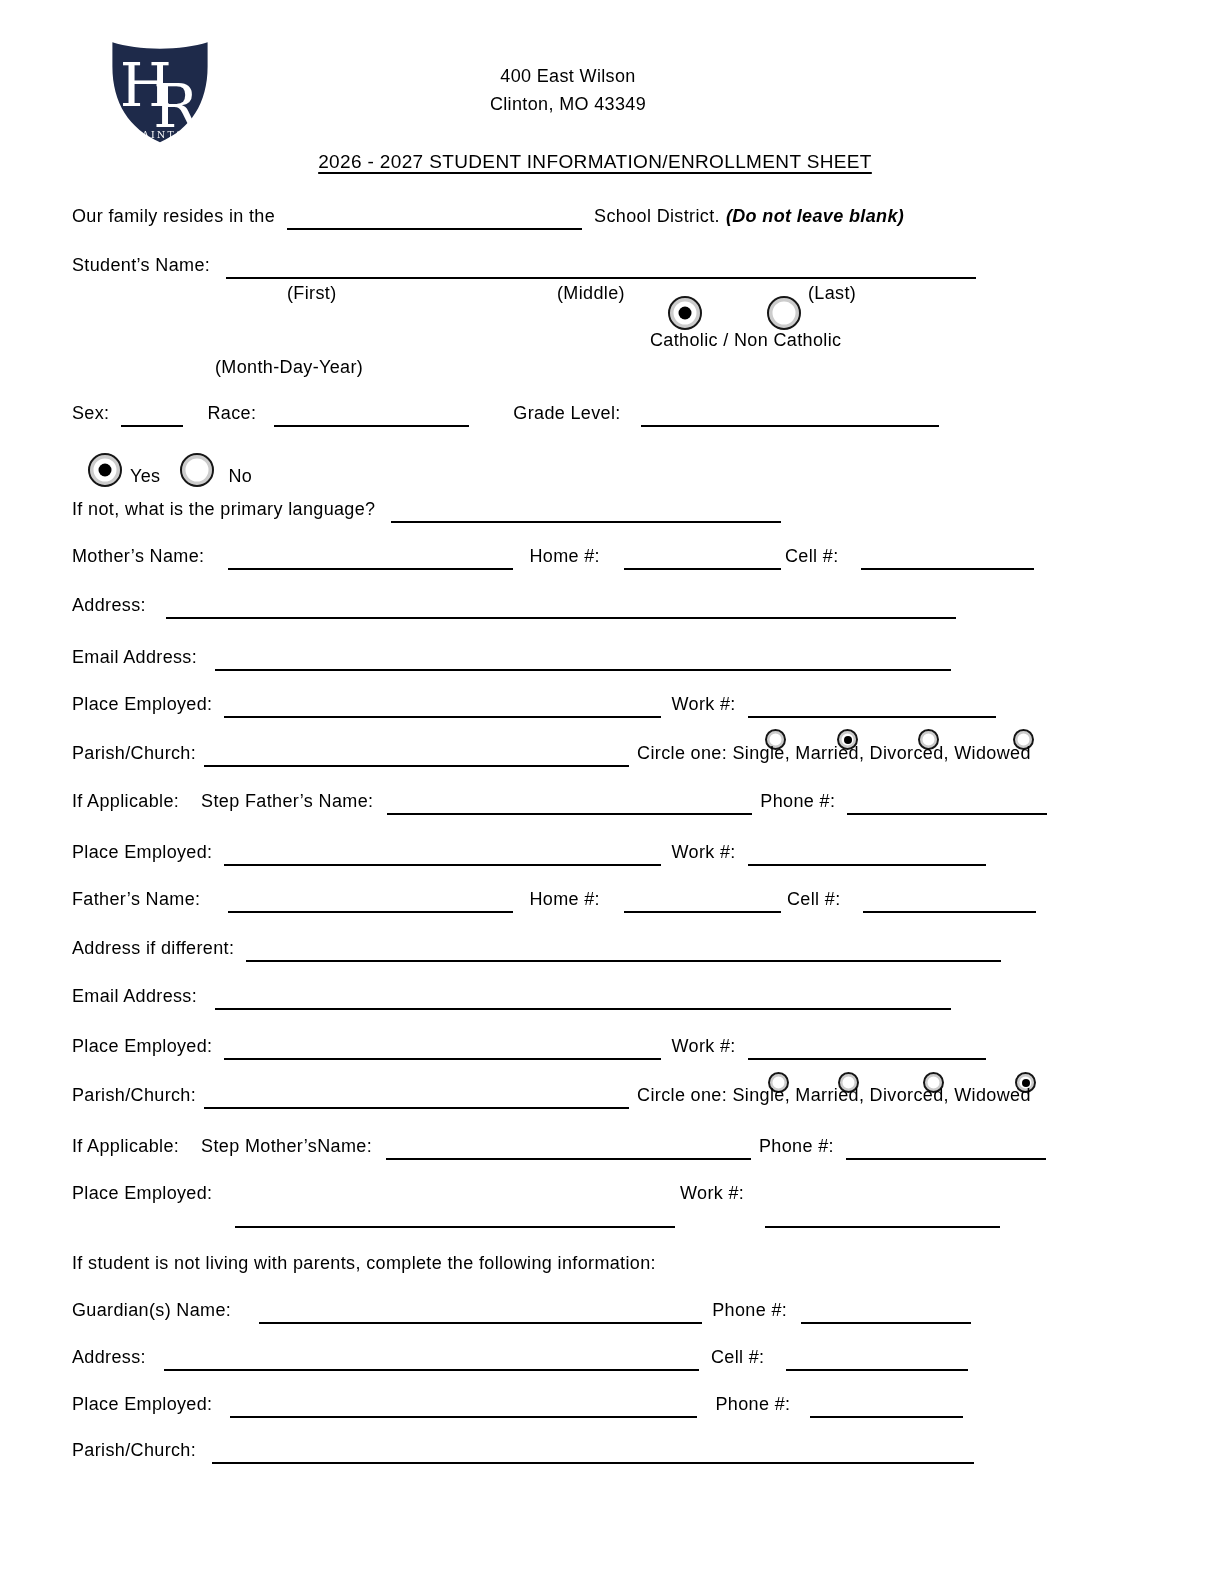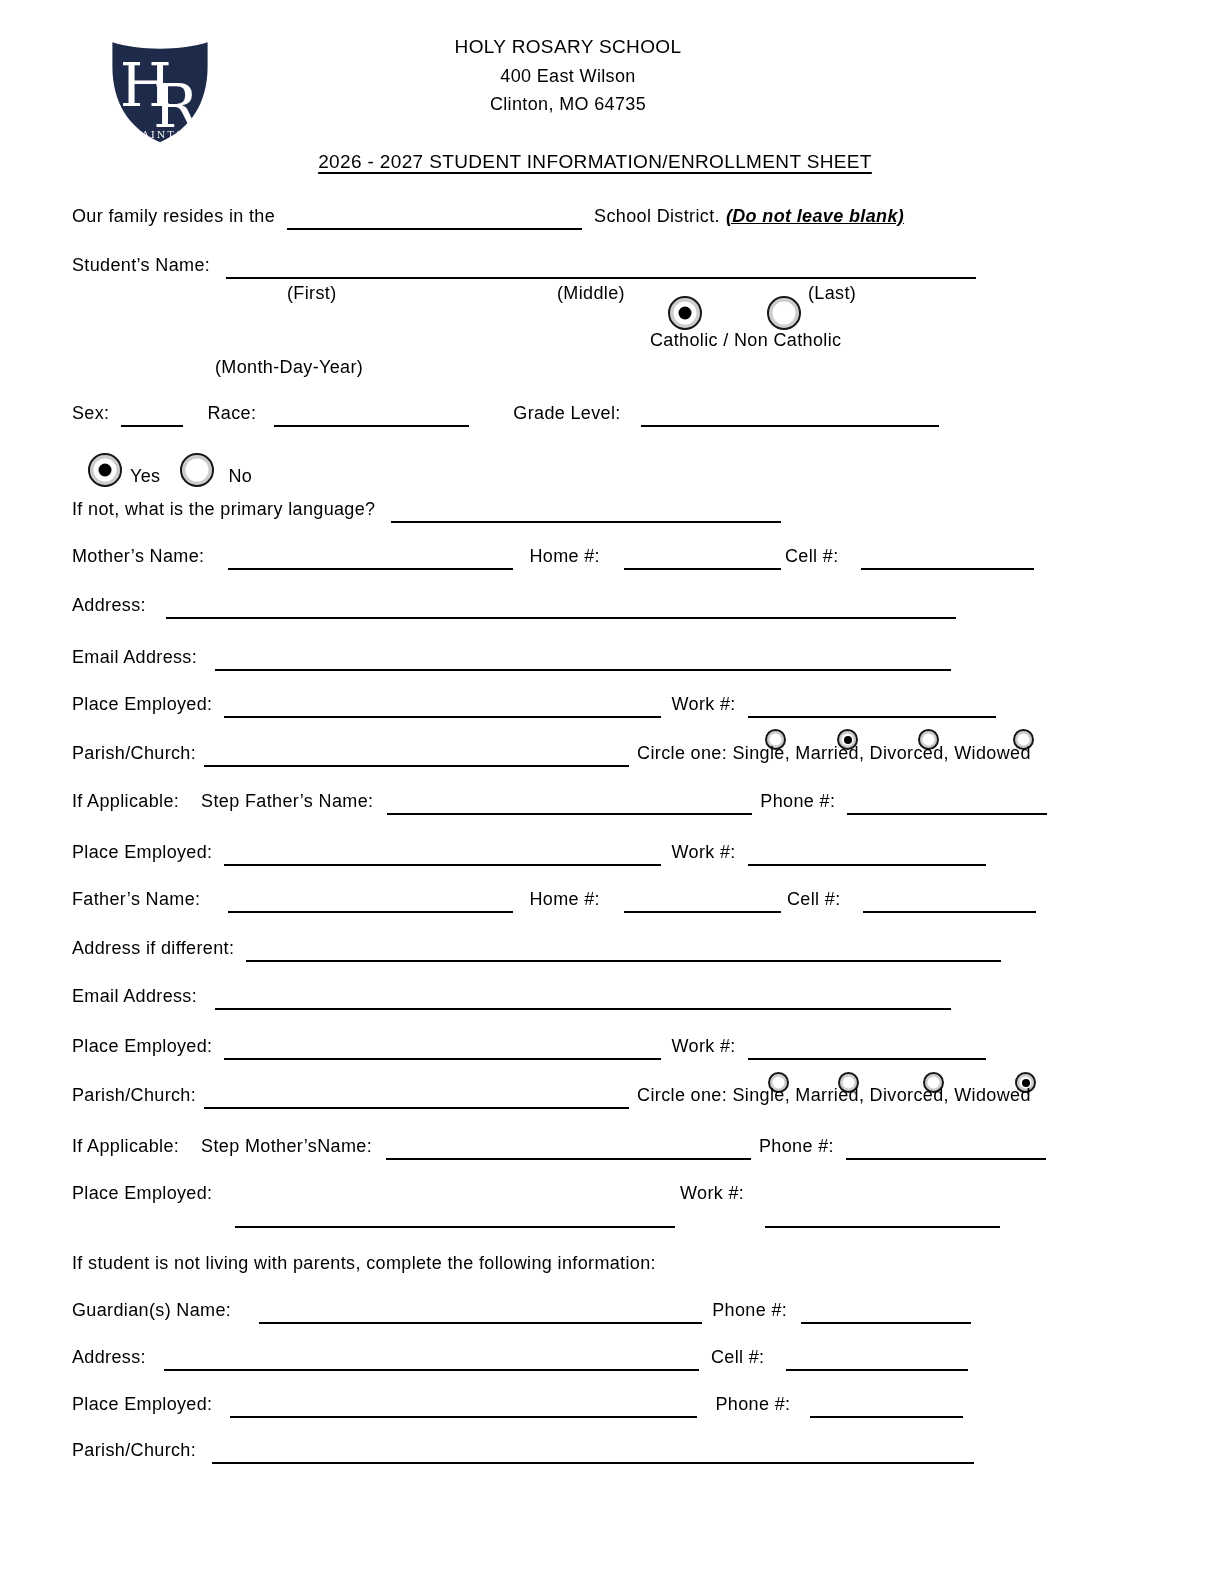--- a/index.html
+++ b/index.html
@@ -4,21 +4,21 @@
 <style>
   html,body { margin:0; padding:0; background:#ffffff; }
   .page {
     position:relative; width:1224px; height:1584px; margin:0 auto;
     background:#fff; font-family:"Liberation Sans", sans-serif;
     color:#000; font-size:18px; letter-spacing:0.02em; line-height:21px;
     overflow:hidden;
   }
   .row { position:absolute; left:72px; display:flex; align-items:flex-end; white-space:nowrap; }
   .lbl { display:inline-block; }
-  .bi  { font-weight:bold; font-style:italic;text-decoration:underline; }
+  .bi  { font-weight:bold; font-style:italic; }
   .blank {
     display:inline-block; height:0; border-bottom:2px solid #000;
     transform:translateY(3px); flex:none;
   }
   .abs-line { position:absolute; height:0; border-bottom:2px solid #000; }
   .hint { font-size:18px; }
   
   .hdr-text { position:absolute; left:118px; width:900px; text-align:center; }
   .title-wrap { position:absolute; left:0; width:1190px; text-align:center; }
   .title-wrap span { text-decoration:underline; text-decoration-thickness:2px; text-underline-offset:4px; font-size:19px; }
@@ -44,23 +44,22 @@
 
   <div style="position:absolute;left:104px;top:33px;">
     <svg width="112" height="112" viewBox="0 0 120 120">
       <path d="M9 10 C 36 19 84 19 111 10 L 111 36 C 111 75 93 103 60 117 C 27 103 9 75 9 36 Z" fill="#1e2a4a"></path>
       <text x="45" y="78" text-anchor="middle" font-family="DejaVu Serif, serif" font-size="64" fill="#ffffff">H</text>
       <text x="77" y="101" text-anchor="middle" font-family="DejaVu Serif, serif" font-size="64" fill="#ffffff">R</text>
       <text x="59" y="112" text-anchor="middle" font-family="DejaVu Serif, serif" font-size="10" letter-spacing="2.5" fill="#ffffff">SAINTS</text>
     </svg>
   </div>
 
-  <div class="hdr-text" style="top:36px;font-size:19px;">HOLY ROSARY SCHOOL</div>
   <div class="hdr-text" style="top:66px;">400 East Wilson</div>
-  <div class="hdr-text" style="top:94px;">Clinton, MO 64735</div>
+  <div class="hdr-text" style="top:94px;">Clinton, MO 43349</div>
 
   <div class="title-wrap" style="top:151px;">
     <span>2026 - 2027 STUDENT INFORMATION/ENROLLMENT SHEET</span>
   </div>
 
   <div class="row" style="top:206px;justify-content:center;">
     <span class="lbl">Our family resides in the</span>
     <span class="blank" style="width:295px;margin-left:12px;"></span>
     <span class="lbl" style="margin-left:12px;">School District.</span>
     <span class="lbl bi" style="margin-left:6px;">(Do not leave blank)</span>

